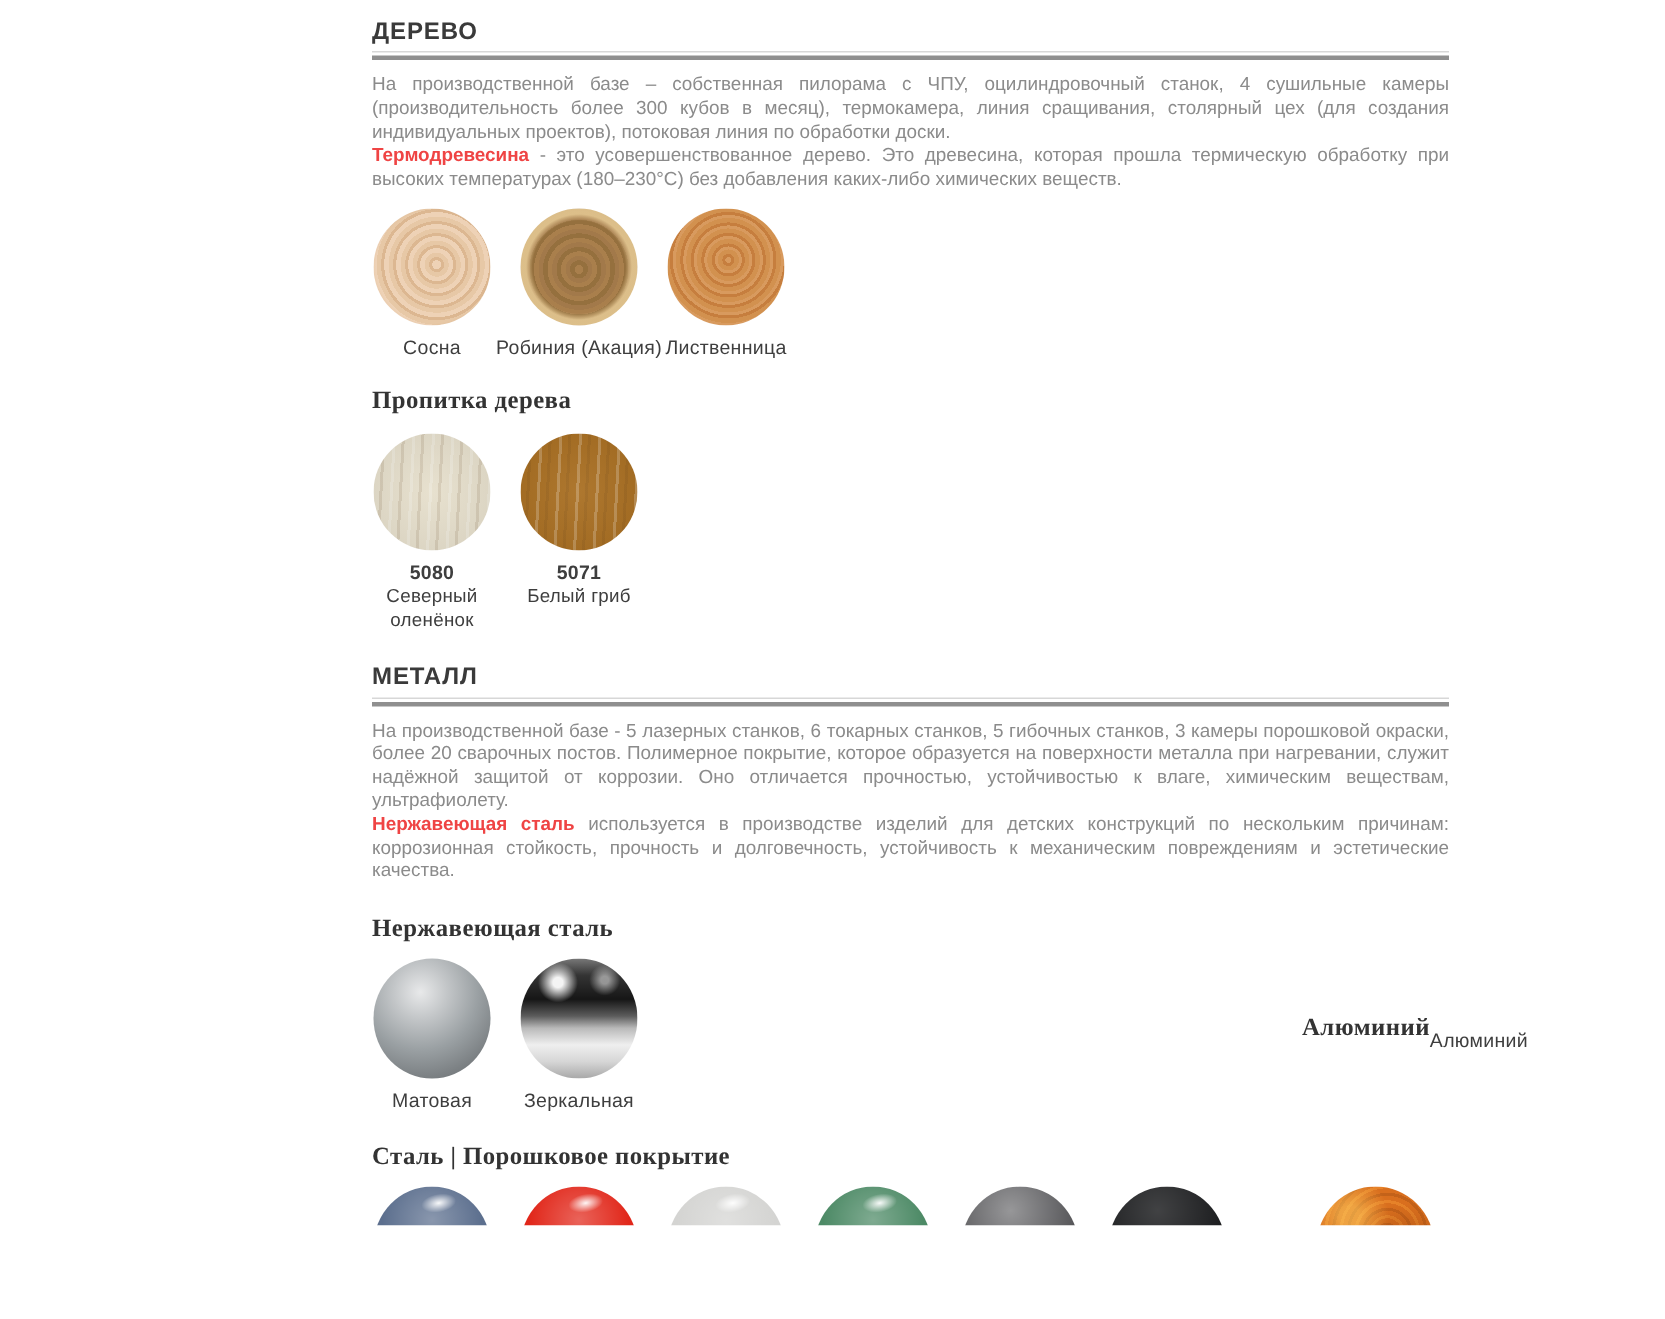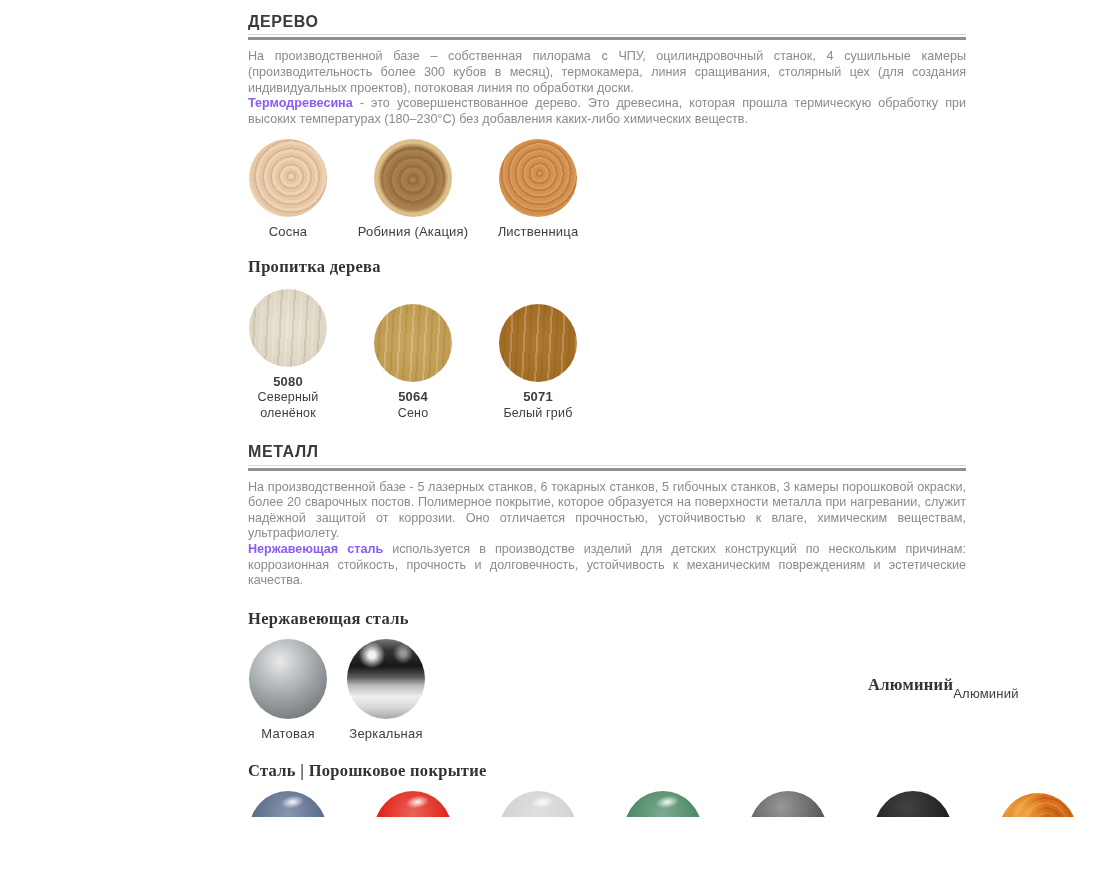--- a/index.html
+++ b/index.html
@@ -9,27 +9,27 @@
   .content { position:absolute; left:248px; top:0; width:718px; padding-top:13px; }
 
   
   h2.sec-title { font-size:16px; font-weight:bold; color:#3a3a3a; letter-spacing:.6px; line-height:1.15; }
   .rule-light { height:1px; background:#d7d7d7; margin-top:3px; }
   .rule-dark  { height:3px; background:#8f8f8f; margin-top:2px; }
 
   
   .body-text { margin-top:9px; font-size:12.6px; line-height:15.6px; color:#8b8b8b; text-align:justify; }
   .body-text.cont { margin-top:0; }
-  .body-text b { color:#8b5cf6; }
+  .body-text b { color:#ef4444; }
 
   
   .subhead { font-size:16.5px; color:#333; letter-spacing:.3px; line-height:1.2;font-family:Liberation Serif, serif; }
 
   
-  .swatch-row { display:flex; margin-left:-9px; align-items:flex-end;gap:27px; }
+  .swatch-row { display:flex; margin-left:-9px; align-items:flex-start; }
   .cell { width:98px; flex:0 0 98px; display:flex; flex-direction:column; align-items:center; }
   .cell-right { margin-left:auto; }
   .cap { margin-top:7px; font-size:13px; color:#3e3e3e; text-align:center; line-height:1.2; letter-spacing:.2px; }
   .cap.nowrap { white-space:nowrap; }
   .cap-code { font-weight:bold; font-size:13px; color:#3e3e3e; text-align:center; line-height:1.25; letter-spacing:.2px; margin-top:7px; }
   .cap-sub { font-size:12.5px; color:#3e3e3e; text-align:center; line-height:1.25; letter-spacing:.2px; }
 
   
   .circle { width:78px; height:78px; border-radius:50%; position:relative; overflow:hidden; }
 
@@ -129,25 +129,20 @@
         </figure>
       </div>
 
       <h3 class="subhead mt-sub">Пропитка дерева</h3>
 
       <div class="swatch-row mt-row1">
         <figure class="cell">
           <div class="circle sw-grain" style="--sw: #e6dfcc;"></div>
           <figcaption class="cap-code">5080</figcaption>
           <div class="cap-sub">Северный оленёнок</div>
-        </figure>
-        <figure class="cell">
-          <div class="circle sw-grain" style="--sw: #c8a254;"></div>
-          <figcaption class="cap-code">5064</figcaption>
-          <div class="cap-sub">Сено</div>
         </figure>
         <figure class="cell">
           <div class="circle sw-grain" style="--sw: #a96f22;"></div>
           <figcaption class="cap-code">5071</figcaption>
           <div class="cap-sub">Белый гриб</div>
         </figure>
       </div>
     </section>
 
     <section class="mt-sec">

